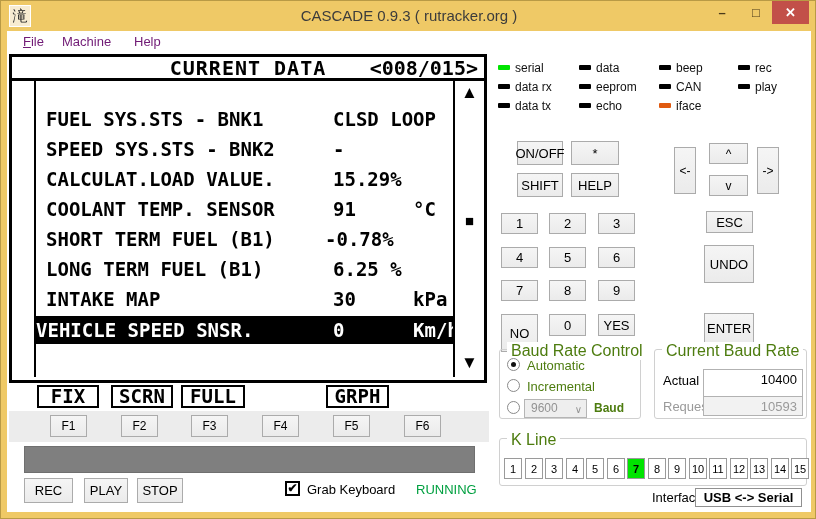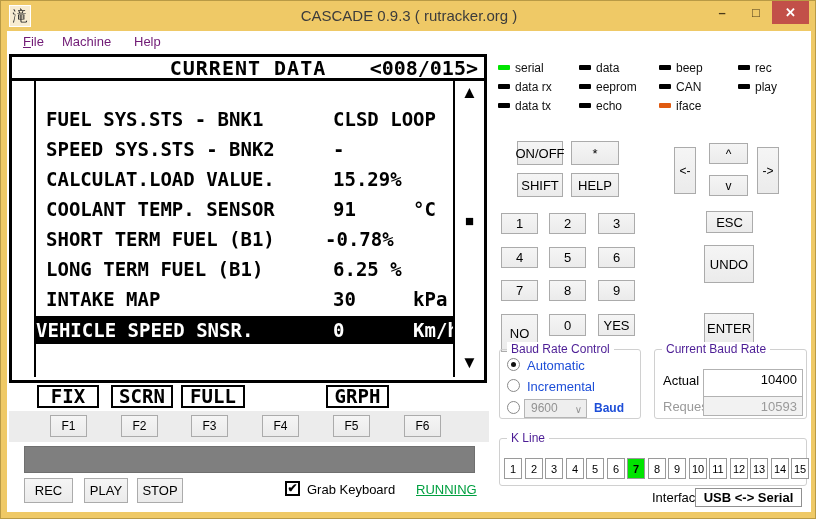--- a/index.html
+++ b/index.html
@@ -71,35 +71,35 @@
          background:linear-gradient(#f5f5f5,#ebebeb); border:1px solid #ababab;
          font-size:13px; color:#000; cursor:default; }
   .fkey { top:414px; width:37px; height:22px; font-size:12px; }
   
   #graybar { position:absolute; left:23px; top:445px; width:451px; height:27px;
              background:#7f7f7f; border:1px solid #6f6f6f; }
   #chk-grab { position:absolute; left:284px; top:480px; width:15px; height:15px;
               border:2px solid #000; background:#fff; font-size:12px; line-height:11px;
               text-align:center; font-weight:bold; }
   #chk-label { position:absolute; left:306px; top:481px; font-size:13px; }
-  #run-status { position:absolute; left:415px; top:481px; font-size:13px;text-decoration:underline; }
+  #run-status { position:absolute; left:415px; top:481px; font-size:13px; }
   
   #leds { position:absolute; left:497px; top:57px; display:grid;
           grid-template-columns:81px 80px 79px 62px; grid-auto-rows:19px; }
   .ledcell { display:flex; align-items:center; gap:5px; }
   .led { width:12px; height:5px; border-radius:1px; flex:none; }
   .ledlabel { font-size:12px; color:#111; }
   
   .group { position:absolute; border:1px solid #d0d0d0; border-radius:3px; }
   .legend { position:absolute; top:-8px; left:7px; background:#fff; padding:0 4px;
-            font-size:12px; color:#4c1d95; white-space:nowrap; }
+            font-size:16px; color:#4d7c0f; white-space:nowrap; }
   .radio { position:absolute; width:13px; height:13px; border:1px solid #8a8a8a;
            border-radius:50%; background:#fff; }
   .radio.sel::after { content:""; position:absolute; inset:3px; background:#111; border-radius:50%; }
-  .radiolabel { position:absolute; font-size:13px; color:#1d4ed8; }
+  .radiolabel { position:absolute; font-size:13px; color:#4d7c0f; }
   .field { position:absolute; border:1px solid #b2b2b2; background:#fff; font-size:13px;
            text-align:right; padding:2px 5px 0 0; color:#000; }
   .field.disabled { background:#f2f2f2; color:#9a9a9a; }
   .dd { position:absolute; border:1px solid #b5b5b5; background:#eee; color:#939393;
         font-size:12px; padding-left:6px; line-height:17px; }
   .dd .chev { position:absolute; right:4px; top:1px; font-size:10px; }
   .kline-btn { position:absolute; top:457px; width:18px; height:21px; border:1px solid #9a9a9a;
                background:#fff; font-size:11px; display:flex; align-items:center; justify-content:center; }
   #iface-field { position:absolute; left:694px; top:487px; width:107px; height:19px;
                  border:1px solid #909090; background:#fff; font-weight:bold; font-size:13px;

